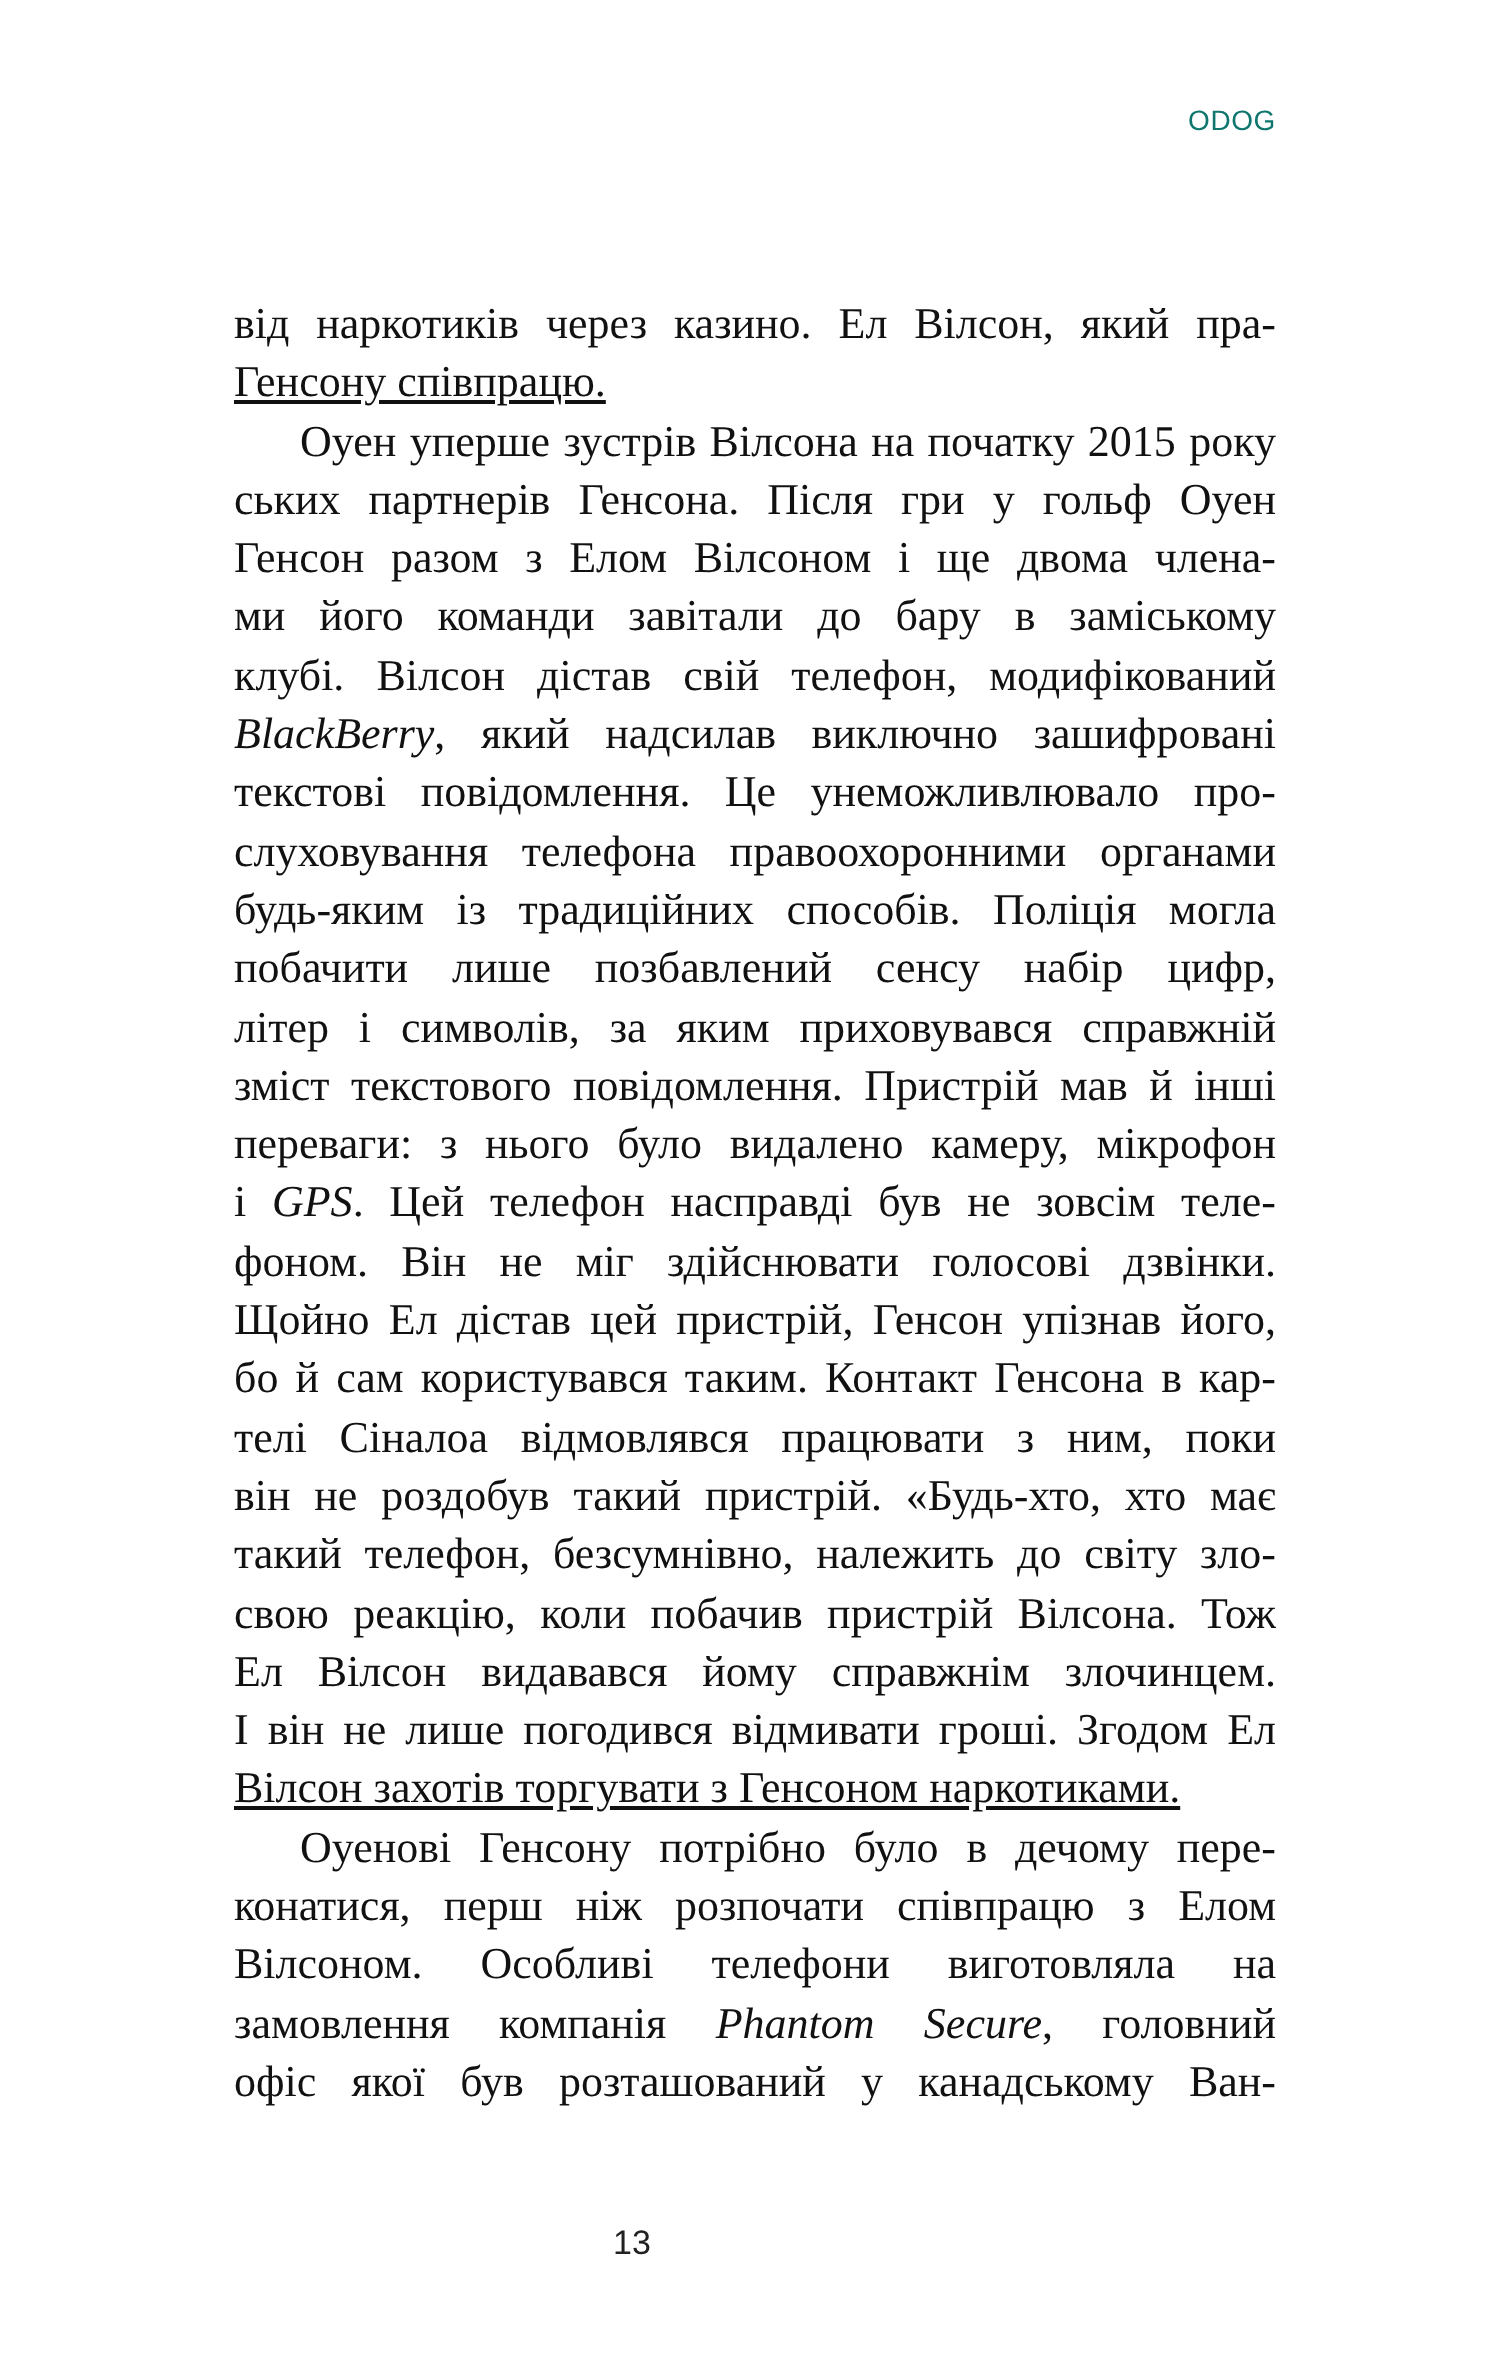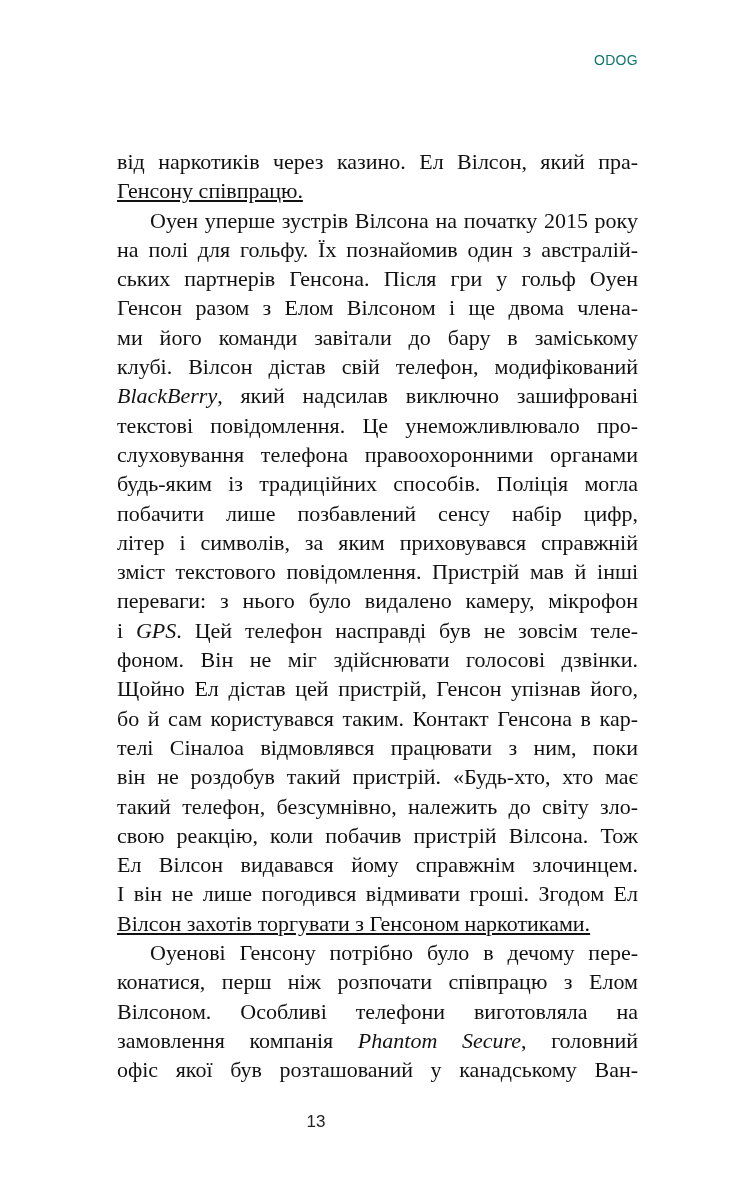--- a/index.html
+++ b/index.html
@@ -25,21 +25,20 @@
 </style>
 </head>
 <body>
 
 <div class="header">ODOG</div>
 
 <div class="page-text" id="body-text">
     <span class="line"><span>від наркотиків через казино. Ел Вілсон, який пра-</span></span>
     <span class="line last"><span>Генсону співпрацю.</span></span>
     <span class="line indent"><span>Оуен уперше зустрів Вілсона на початку 2015 року</span></span>
-    <span class="line"><span>на полі для гольфу. Їх познайомив один з австралій-</span></span>
     <span class="line"><span>ських партнерів Генсона. Після гри у гольф Оуен</span></span>
     <span class="line"><span>Генсон разом з Елом Вілсоном і ще двома члена-</span></span>
     <span class="line"><span>ми його команди завітали до бару в заміському</span></span>
     <span class="line"><span>клубі. Вілсон дістав свій телефон, модифікований</span></span>
     <span class="line"><span></span><i>BlackBerry</i><span>, який надсилав виключно зашифровані</span></span>
     <span class="line"><span>текстові повідомлення. Це унеможливлювало про-</span></span>
     <span class="line"><span>слуховування телефона правоохоронними органами</span></span>
     <span class="line"><span>будь-яким із традиційних способів. Поліція могла</span></span>
     <span class="line"><span>побачити лише позбавлений сенсу набір цифр,</span></span>
     <span class="line"><span>літер і символів, за яким приховувався справжній</span></span>

